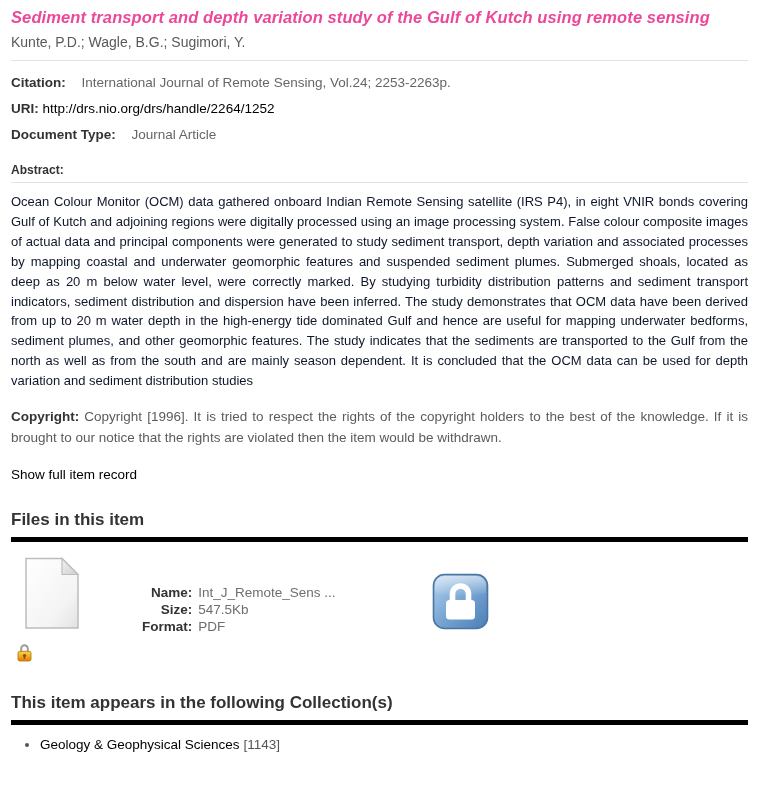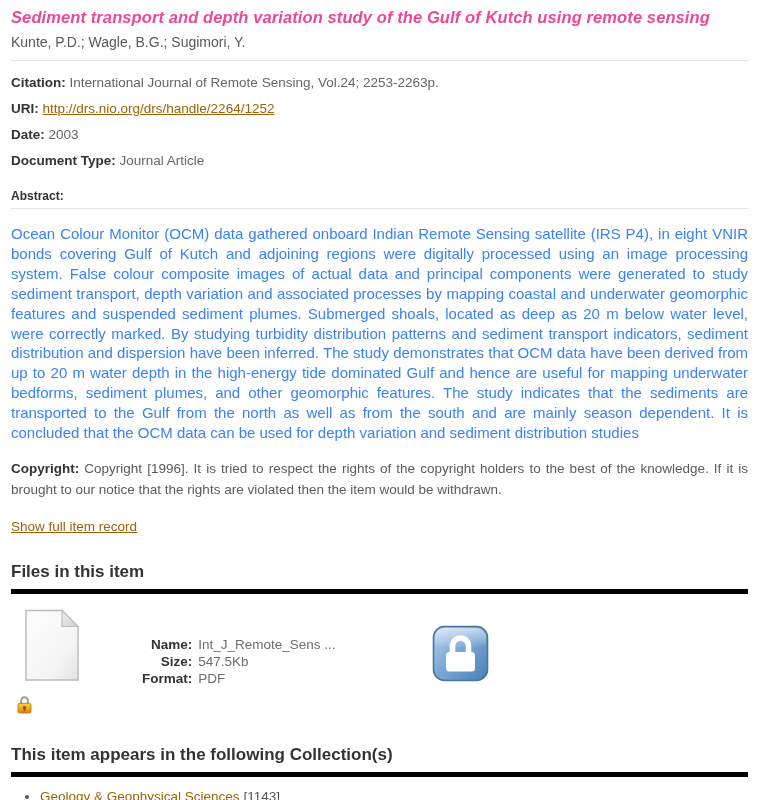--- a/index.html
+++ b/index.html
@@ -14,30 +14,30 @@
   h1.item-title {
     font-size: 16.5px; font-weight: bold; color: #ec4899;
     margin-top: 2px; letter-spacing: 0.1px; font-style: italic;
   }
   .item-authors { font-size: 14px; color: #58595b; margin: 7px 0 10px 0; }
   .rule { border: none; border-top: 1px solid #e3e3e3; height: 0; }
 
   .meta-block { margin-top: 12px; }
   .meta-line { font-size: 13.5px; line-height: 20px; margin-bottom: 6px; }
   .meta-label { font-weight: bold; color: #333333; margin-top: 7px; }
-  .meta-value { color: #666666; }
-  a.muted-link { color: #a16207; text-decoration: underline; cursor: pointer; }
+  .meta-value { color: #666666; margin-left: 12px; }
+  a.muted-link { color: #000000; cursor: pointer; }
 
   .section-sub-heading {
     font-size: 12px; font-weight: bold; color: #333333;
     margin-top: 18px; padding-bottom: 5px; border-bottom: 1px solid #e3e3e3;
   }
   .abstract-text {
-    font-size: 15px; color: #3b82f6; line-height: 19.9px;
-    text-align: justify; margin-top: 15px;
+    font-size: 13px; color: #0f172a; line-height: 19.9px;
+    text-align: justify; margin-top: 9px;
   }
   .copyright-text {
     font-size: 13.5px; color: #5a5b5d; line-height: 21px;
     text-align: justify; margin-top: 15px;
   }
   .copyright-text .meta-label { color: #333333; }
 
   .show-record { display: inline-block; margin-top: 19px; font-size: 13.5px; }
 
   h2.section-heading {
@@ -70,24 +70,20 @@
   <hr class="rule">
 
   <div class="meta-block">
     <div class="meta-line">
       <span class="meta-label">Citation:</span>
       <span class="meta-value">International Journal of Remote Sensing, Vol.24; 2253-2263p.</span>
     </div>
     <div class="meta-line">
       <span class="meta-label">URI:</span>
       <a class="muted-link">http://drs.nio.org/drs/handle/2264/1252</a>
-    </div>
-    <div class="meta-line">
-      <span class="meta-label">Date:</span>
-      <span class="meta-value">2003</span>
     </div>
     <div class="meta-line">
       <span class="meta-label">Document Type:</span>
       <span class="meta-value">Journal Article</span>
     </div>
   </div>
 
   <div class="section-sub-heading">Abstract:</div>
   <p class="abstract-text">Ocean Colour Monitor (OCM) data gathered onboard Indian Remote Sensing satellite (IRS P4), in eight VNIR bonds covering Gulf of Kutch and adjoining regions were digitally processed using an image processing system. False colour composite images of actual data and principal components were generated to study sediment transport, depth variation and associated processes by mapping coastal and underwater geomorphic features and suspended sediment plumes. Submerged shoals, located as deep as 20 m below water level, were correctly marked. By studying turbidity distribution patterns and sediment transport indicators, sediment distribution and dispersion have been inferred. The study demonstrates that OCM data have been derived from up to 20 m water depth in the high-energy tide dominated Gulf and hence are useful for mapping underwater bedforms, sediment plumes, and other geomorphic features. The study indicates that the sediments are transported to the Gulf from the north as well as from the south and are mainly season dependent. It is concluded that the OCM data can be used for depth variation and sediment distribution studies</p>
 

